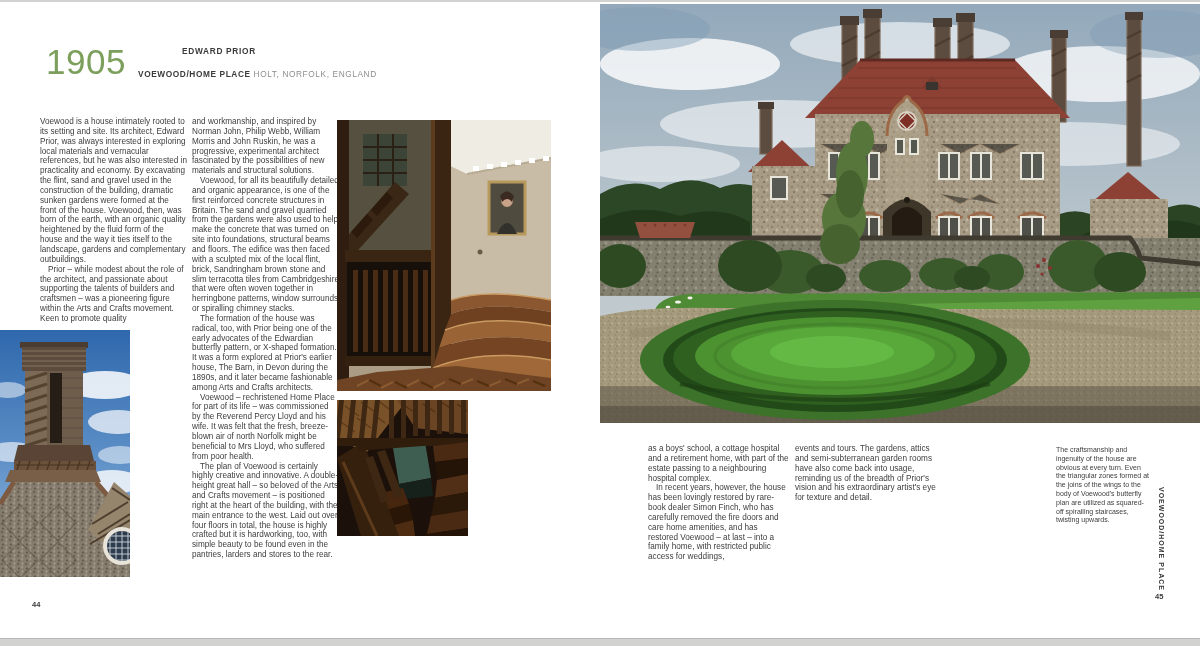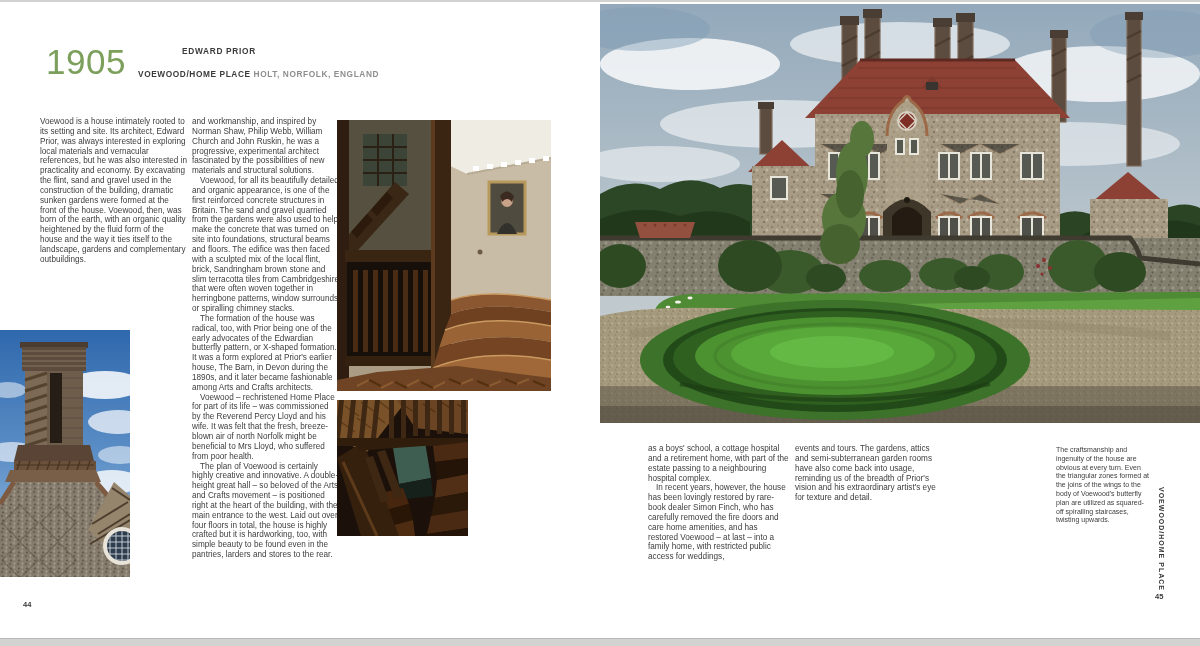--- a/index.html
+++ b/index.html
@@ -6,50 +6,51 @@
   body{background:#dededc;font-family:"Liberation Sans",sans-serif;}
   #canvas{position:relative;width:1200px;height:646px;background:#d2d2d0;overflow:hidden;}
   .spread{position:absolute;left:0;top:2px;width:1200px;height:636px;background:#ffffff;border-bottom:1px solid #b9b9b7;}
   .fig{position:absolute;overflow:hidden;}
   .fig svg{display:block;width:100%;height:100%;}
 
   .year{position:absolute;left:46px;top:44px;font-size:35px;line-height:35px;letter-spacing:.5px;color:#7c9f5c;}
   .architect{position:absolute;left:138px;top:46px;font-size:8.3px;font-weight:bold;letter-spacing:.7px;color:#3a3a3a;margin-left:44px;}
   .titleline{position:absolute;left:138px;top:69px;font-size:8.3px;letter-spacing:.6px;}
   .titleline .t{font-weight:bold;color:#3a3a3a;}
-  .titleline .l{font-weight:bold;color:#8d8d8d;}
+  .titleline .l{font-weight:normal;color:#8d8d8d;}
 
   .body-col{position:absolute;font-size:8.2px;line-height:9.85px;color:#3d3d3d;}
   .body-col p{margin:0;}
   .body-col p.ind{text-indent:8px;}
 
   .caption{position:absolute;left:1056px;top:446px;width:95px;font-size:7px;line-height:8.8px;color:#3d3d3d;}
   .side-label{position:absolute;left:1158px;top:487px;height:120px;writing-mode:vertical-rl;font-size:7px;font-weight:bold;letter-spacing:1px;color:#3a3a3a;}
   .pagenum{position:absolute;font-size:7.5px;font-weight:bold;color:#3a3a3a;}
-  #pn-left{left:23px;top:600px;}
+  #pn-left{left:32px;top:600px;}
   #pn-right{left:1155px;top:592px;}
 </style>
 </head>
 <body>
 
 <div id="canvas">
   <div class="spread"></div>
 
   <div class="year">1905</div>
   <div class="architect">EDWARD PRIOR</div>
   <div class="titleline">
     <span class="t">VOEWOOD/HOME PLACE</span>
     <span class="l">HOLT, NORFOLK, ENGLAND</span>
   </div>
 
   <div class="body-col" style="left:40px;top:117px;width:147px;">
     <p>Voewood is a house intimately rooted to its setting and site. Its architect, Edward Prior, was always interested in exploring local materials and vernacular references, but he was also interested in practicality and economy. By excavating the flint, sand and gravel used in the construction of the building, dramatic sunken gardens were formed at the front of the house. Voewood, then, was born of the earth, with an organic quality heightened by the fluid form of the house and the way it ties itself to the landscape, gardens and complementary outbuildings.</p>
+    <p class="ind">Prior – while modest about the role of the architect, and passionate about supporting the talents of builders and craftsmen – was a pioneering figure within the Arts and Crafts movement. Keen to promote quality</p>
   </div>
   <div class="body-col" style="left:192px;top:117px;width:147px;">
-    <p>and workmanship, and inspired by Norman Shaw, Philip Webb, William Church and John Ruskin, he was a progressive, experimental architect fascinated by the possibilities of new materials and structural solutions.</p>
+    <p>and workmanship, and inspired by Norman John, Philip Webb, William Morris and John Ruskin, he was a progressive, experimental architect fascinated by the possibilities of new materials and structural solutions.</p>
     <p class="ind">Voewood, for all its beautifully detailed and organic appearance, is one of the first reinforced concrete structures in Britain. The sand and gravel quarried from the gardens were also used to help make the concrete that was turned on site into foundations, structural beams and floors. The edifice was then faced with a sculpted mix of the local flint, brick, Sandringham brown stone and slim terracotta tiles from Cambridgeshire that were often woven together in herringbone patterns, window surrounds or spiralling chimney stacks.</p>
     <p class="ind">The formation of the house was radical, too, with Prior being one of the early advocates of the Edwardian butterfly pattern, or X-shaped formation. It was a form explored at Prior's earlier house, The Barn, in Devon during the 1890s, and it later became fashionable among Arts and Crafts architects.</p>
     <p class="ind">Voewood – rechristened Home Place for part of its life – was commissioned by the Reverend Percy Lloyd and his wife. It was felt that the fresh, breeze-blown air of north Norfolk might be beneficial to Mrs Lloyd, who suffered from poor health.</p>
     <p class="ind">The plan of Voewood is certainly highly creative and innovative. A double-height great hall – so beloved of the Arts and Crafts movement – is positioned right at the heart of the building, with the main entrance to the west. Laid out over four floors in total, the house is highly crafted but it is hardworking, too, with simple beauty to be found even in the pantries, larders and stores to the rear.</p>
   </div>
 
   <div class="fig" style="left:0;top:330px;width:130px;height:247px;">
     <svg viewBox="0 0 130 247" preserveAspectRatio="none">
       <defs>
         <linearGradient id="csky" x1="0" y1="0" x2="0" y2="1">

